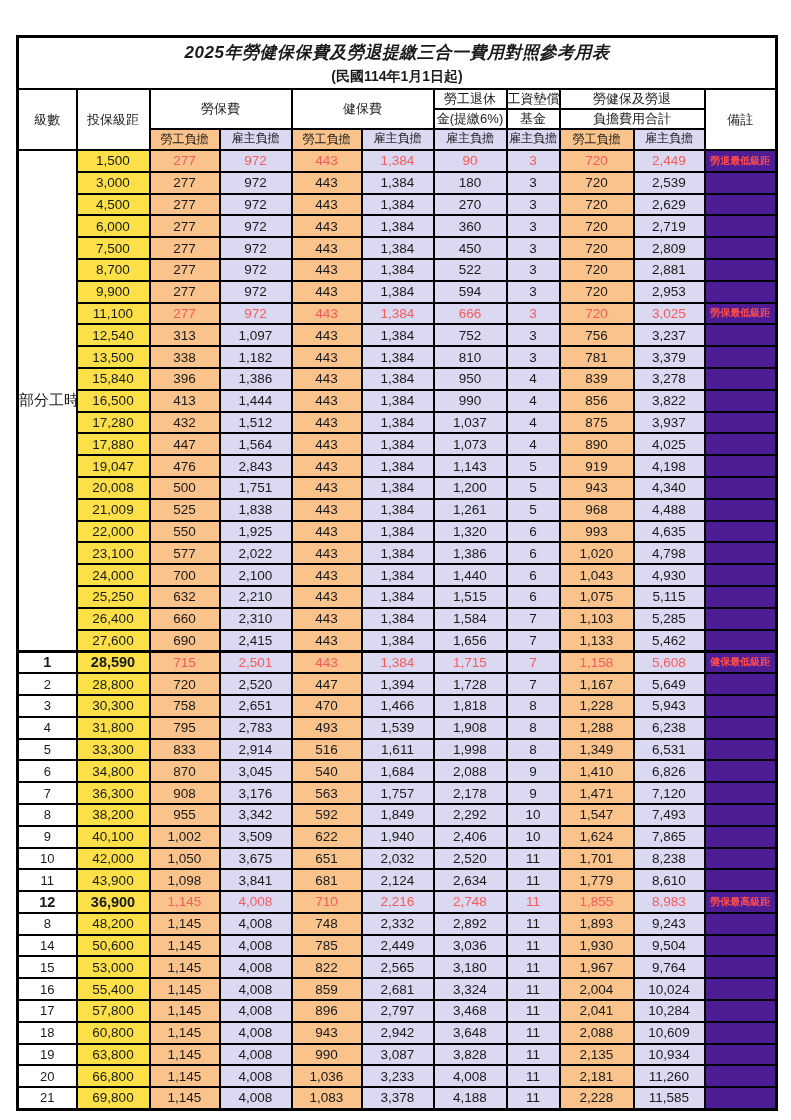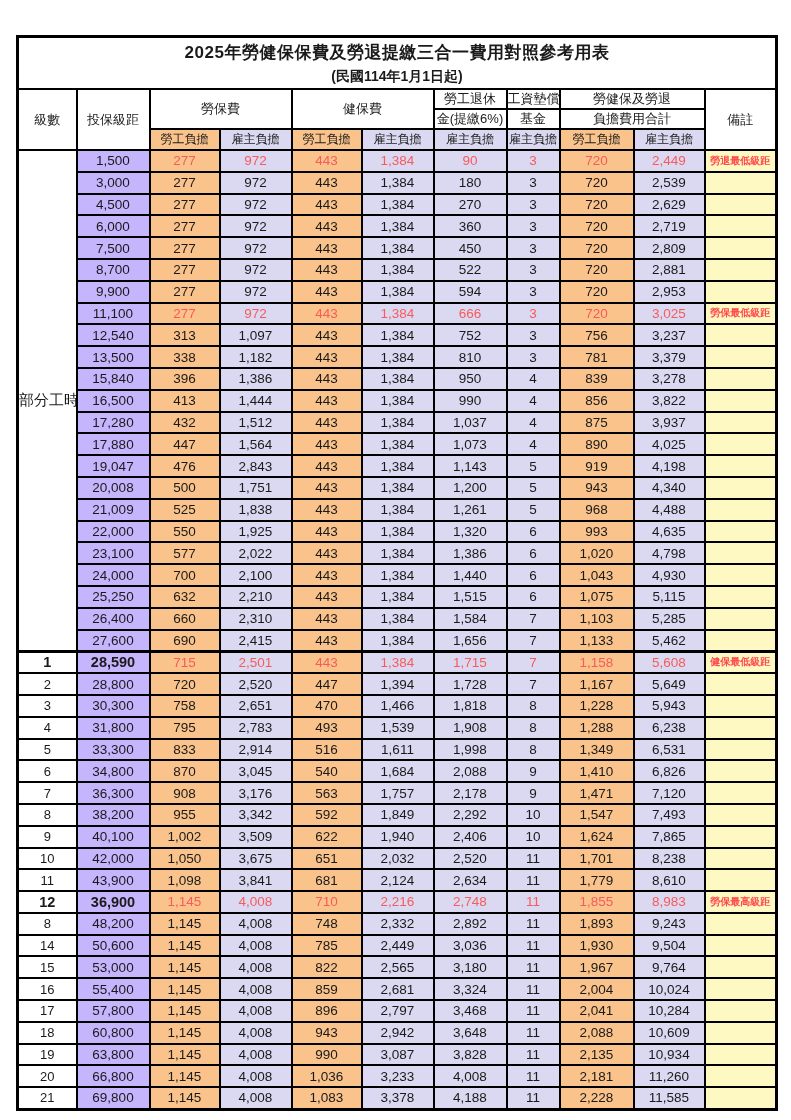--- a/index.html
+++ b/index.html
@@ -26,37 +26,37 @@
   td,th{
     border:2px solid var(--border);
     padding:0;
     text-align:center;
     vertical-align:middle;
     overflow:hidden;
     white-space:nowrap;
   }
   
   .title-cell{height:50px;border-bottom:2px solid var(--border);}
-  .title-line{font-size:17px;font-weight:bold;line-height:27px;letter-spacing:.5px;}
+  .title-line{font-size:17px;font-weight:bold;line-height:27px;letter-spacing:.5px;font-style:italic;}
   .subtitle-line{font-size:14px;font-weight:bold;line-height:21px;}
   
   thead th{font-weight:normal;font-size:13px;background:#fff;}
   tr.h1 th,tr.h2 th{height:18px;line-height:18px;}
   tr.h3 th{height:19px;line-height:19px;font-size:12px;}
   th.emp{background:var(--emp-bg);margin-top:36px;}
-  th.er{background:var(--er-bg);}
+  th.er{background:var(--er-bg);font-family:Liberation Mono, monospace;}
   
   tbody tr{height:21.8px;}
   tbody td{font-size:13.5px;}
   td.level{font-size:13px;background:#fff;}
   td.parttime{font-size:15px;letter-spacing:0;}
-  td.bracket{font-size:13.5px;background:#c4b5fd;}
+  td.bracket{font-size:13.5px;background:#fde047;}
   td.emp{background:var(--emp-bg);}
   td.er{background:var(--er-bg);}
-  td.remark{font-size:10px;font-weight:bold;color:var(--remark-red);background:#fef9c3;padding:0 1px;}
+  td.remark{font-size:10px;font-weight:bold;color:var(--remark-red);background:#4c1d95;padding:0 1px;}
   tr.red-row td.num{color:var(--red);}
   tr.bold-row td.level,tr.bold-row td.bracket{font-weight:bold;font-size:14.5px;}
   tr.section-start td{border-top:3px solid var(--border);}
 </style>
 </head>
 <body>
 
 <table>
   <colgroup>
     <col style="width:59px">

